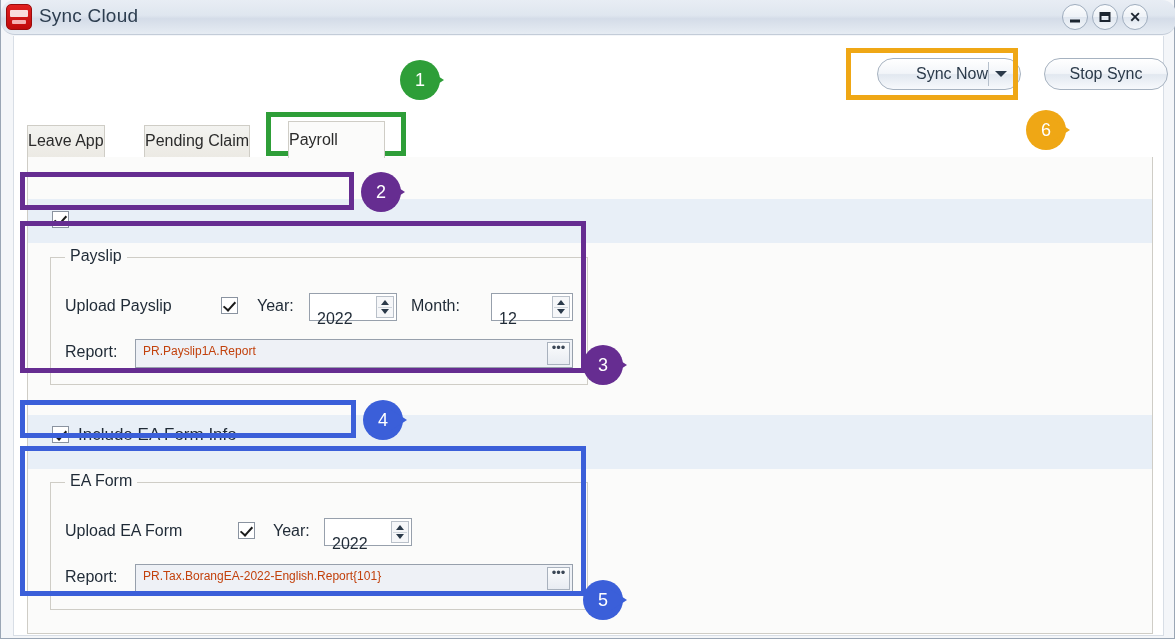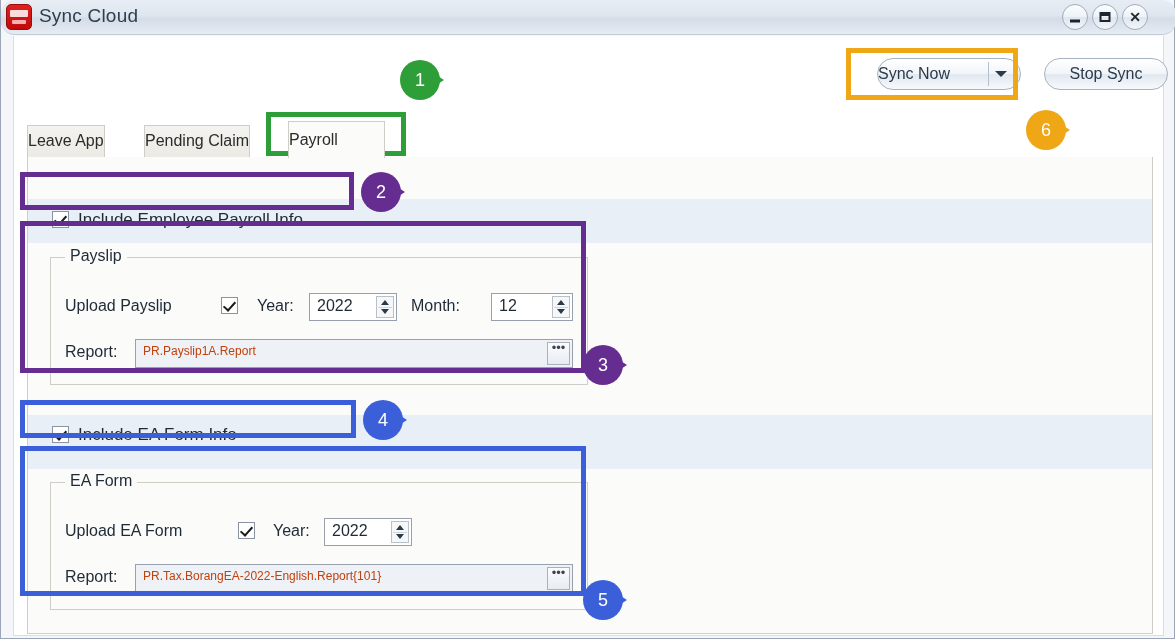--- a/index.html
+++ b/index.html
@@ -136,21 +136,21 @@
     border-radius: 16px;
     background: linear-gradient(to bottom, #ffffff 0%, #f2f5f9 48%, #e2e8f0 52%, #f7f9fc 100%);
     border: 1px solid #a6b2c0;
     box-sizing: border-box;
   }
   #sync-now-label {
     position: absolute;
     left: 0; top: 0;
     width: 110px; height: 30px;
     line-height: 30px;
-    text-align: left;
+    text-align: right;
     font-size: 16px;
     color: #2b3a4a;
   }
   #sync-now-split {
     position: absolute;
     left: 110px; top: 3px;
     width: 1px; height: 24px;
     background: #b6c0cc;
   }
   #sync-now-arrow {
@@ -283,21 +283,21 @@
   
   .numfield {
     position: absolute;
     height: 28px;
     background: #ffffff;
     border: 1px solid #97a0ac;
     box-sizing: border-box;
   }
   .numfield .val {
     position: absolute;
-    left: 7px; top: 3px;
+    left: 7px; top: 16px;
     font-size: 16px;
     color: #1f2a36;
   }
   .spinner {
     position: absolute;
     right: 2px; top: 2px;
     width: 18px; height: 22px;
     border: 1px solid #b9c0c9;
     box-sizing: border-box;
     background: #f6f7f9;
@@ -424,21 +424,21 @@
       <div class="tab" id="tab-leave">Leave App</div>
       <div class="tab active" id="tab-payroll">Payroll</div>
       <div class="tab" id="tab-pending">Pending Claim</div>
     </div>
 
     <div id="panel">
       <div class="band" id="band1"></div>
       <div class="band" id="band2"></div>
 
       <div class="cbrow" id="cb-payroll">
-        <span class="checkbox checked"></span><span>Include Employee Payroll Info</span>
+        <span class="checkbox checked"></span>
       </div>
 
       <div class="groupbox" id="gb-payslip">
         <div class="group-title">Payslip</div>
 
         <div class="flabel" style="left:14px; top:39px;">Upload Payslip</div>
         <span class="checkbox checked" style="position:absolute; left:170px; top:39px;"></span>
         <div class="flabel" style="left:206px; top:39px;">Year:</div>
 
         <div class="numfield" style="left:258px; top:35px; width:88px;">

